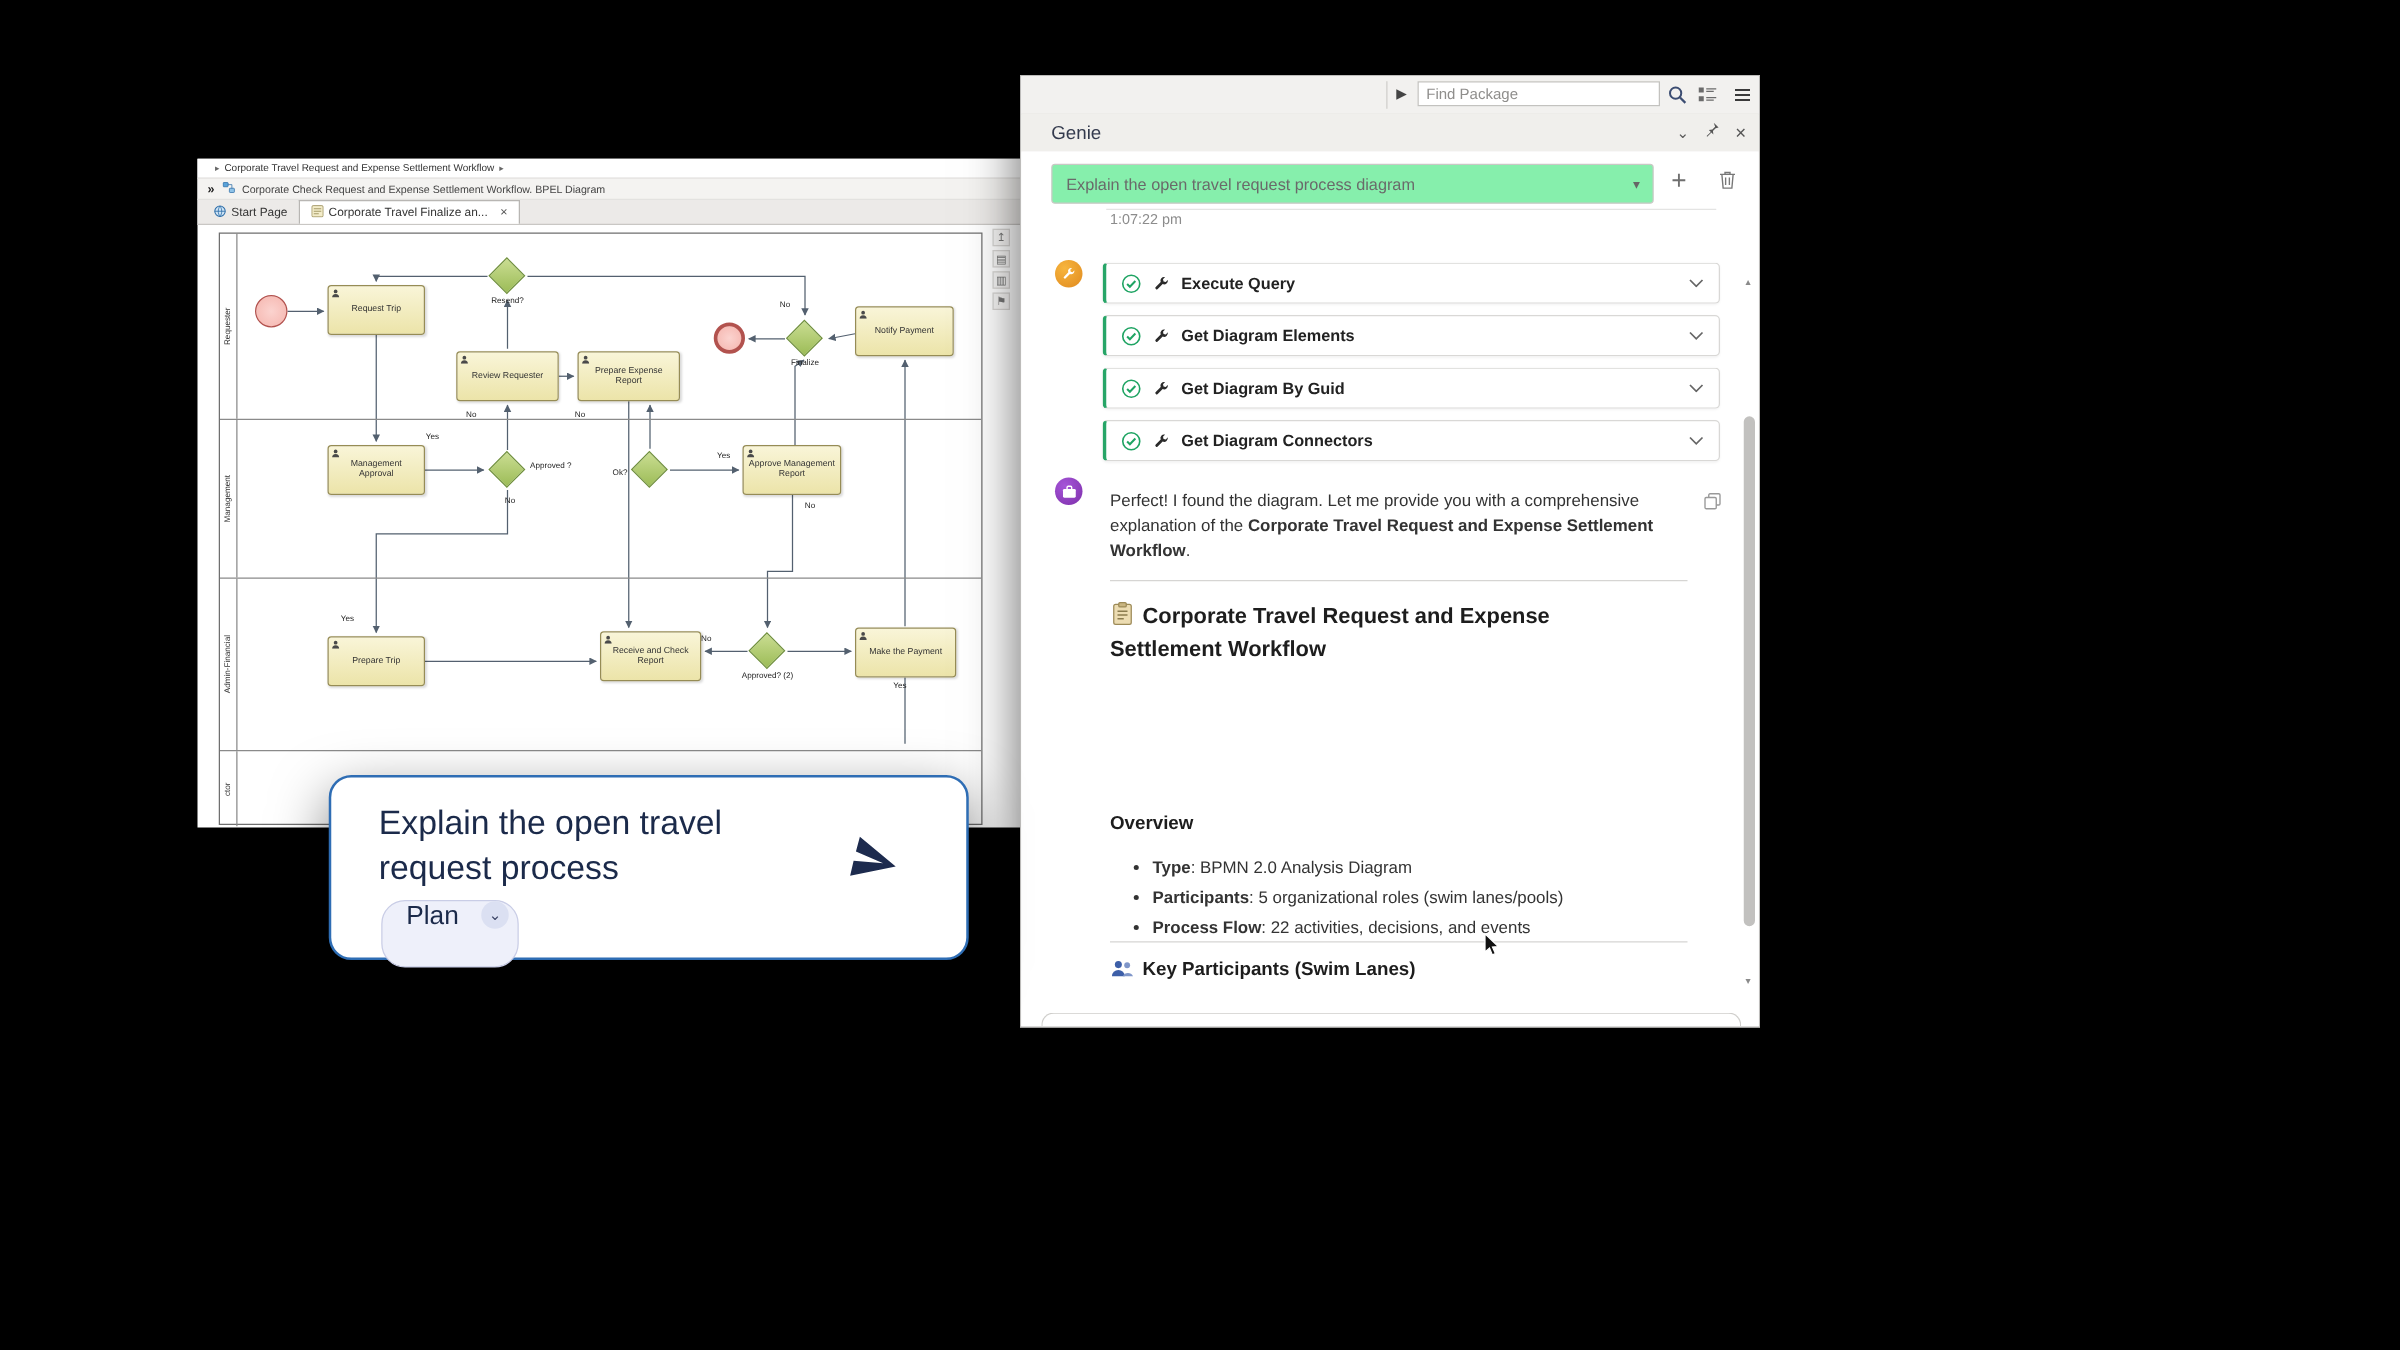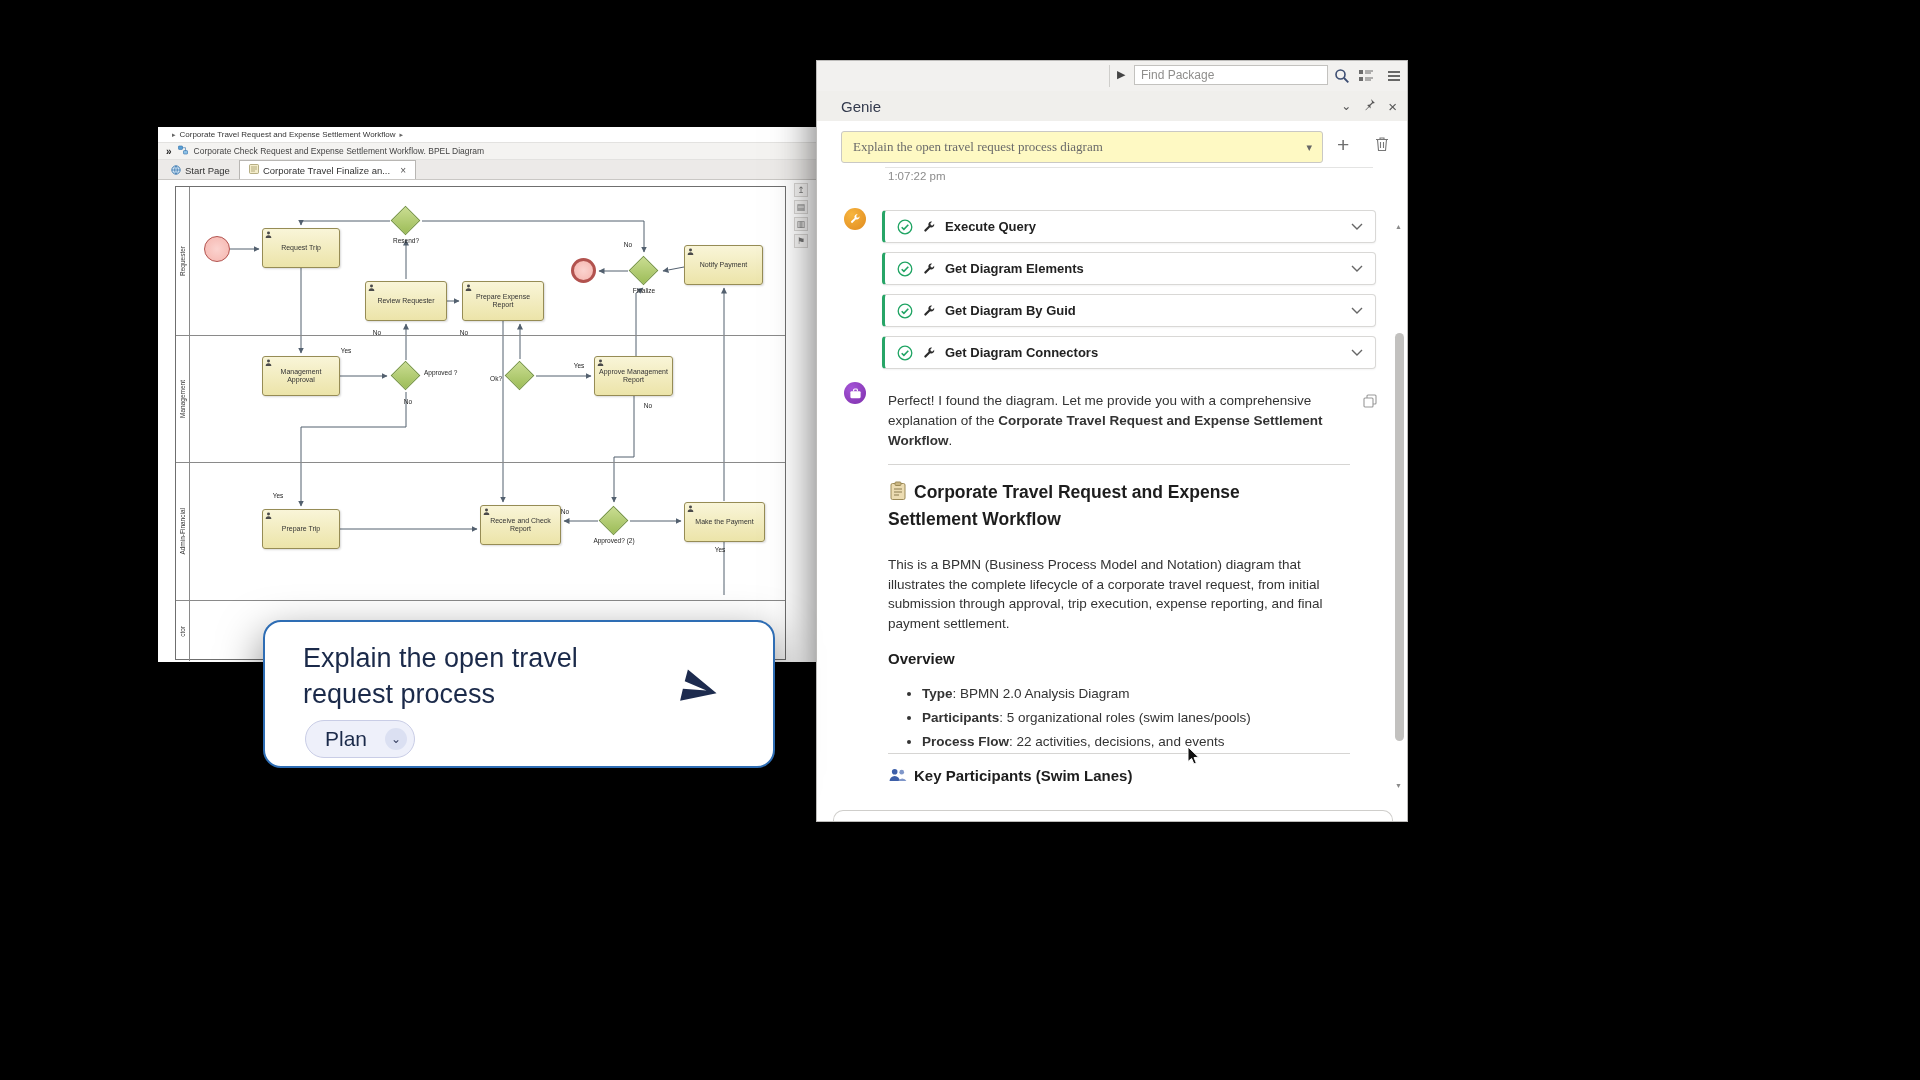--- a/index.html
+++ b/index.html
@@ -56,21 +56,21 @@
           font-size:12px;color:#555;padding:0 6px;box-sizing:border-box;font-family:"Liberation Sans",sans-serif;}
   .g-find::placeholder{color:#8f8e8c;}
   .g-tool-ic{position:absolute;top:7px;}
   .g-header{position:absolute;left:0;top:30px;right:0;height:30px;background:#f0efec;border-bottom:1px solid #e1dfdc;
             display:flex;align-items:center;justify-content:space-between;}
   .g-title{margin-left:24px;font-size:15px;color:#333a4d;font-weight:400;}
   .g-h-icons{margin-left:auto;margin-right:10px;display:flex;align-items:center;gap:12px;color:#555;}
   .g-h-icons .glyph{font-size:12px;line-height:1;}
   .g-body{position:absolute;left:0;top:60px;right:0;bottom:0;background:#fff;overflow:hidden;}
   .g-prompt{position:absolute;left:24px;top:10px;width:482px;height:32px;border:1px solid #c9c8c5;border-radius:3px;
-            display:flex;align-items:center;background:#fef9c3;box-sizing:border-box;font-family:Liberation Serif, serif;}
+            display:flex;align-items:center;background:#86efac;box-sizing:border-box;}
   .g-prompt .pv{margin-left:11px;font-size:13px;color:#6a6a6a;flex:1;overflow:hidden;white-space:nowrap;}
   .g-prompt .chev{margin-right:10px;color:#666;font-size:11px;}
   .g-plus{position:absolute;left:520px;top:13px;font-size:21px;font-weight:300;color:#6f6f6f;line-height:1;}
   .g-trash{position:absolute;left:558px;top:15px;}
   .hairline{position:absolute;left:68px;width:488px;height:1px;background:#e4e4e3;}
   .g-time{position:absolute;left:71px;top:49px;font-size:11.5px;color:#8c8c8c;}
   .avatar{position:absolute;width:22px;height:22px;border-radius:50%;display:flex;align-items:center;justify-content:center;}
   .avatar.orange{background:radial-gradient(circle at 35% 30%,#f7b53e,#e08a1f);}
   .avatar.purple{background:radial-gradient(circle at 35% 30%,#a555d8,#7e2fab);}
   .tool-rows{position:absolute;left:65px;top:89px;width:494px;}
@@ -97,22 +97,22 @@
   .g-scroll .s-up{top:52px;}
   .g-scroll .s-down{bottom:14px;}
   .g-bottom-hint{position:absolute;left:16px;bottom:0;width:560px;height:11px;border:1px solid #cfcecb;border-bottom:none;
                  border-radius:10px 10px 0 0;background:#fff;box-sizing:border-box;}
 
   
   .callout{position:absolute;left:263px;top:620px;width:512px;height:148px;background:#fff;border:2px solid #2e6db4;
            border-radius:18px;box-shadow:0 16px 44px rgba(0,0,0,.5);z-index:9;box-sizing:border-box;}
   .callout .prompt{position:absolute;left:38px;top:18px;width:320px;font-size:27px;line-height:36px;color:#1b2a4a;font-weight:500;}
   .callout .send{position:absolute;left:412px;top:44px;}
-  .plan-pill{position:absolute;left:40px;top:98px;width:110px;height:38px;border-radius:19px;background:#eef0fa;
-             border:1px solid #c9cde6;display:flex;align-items:center;box-sizing:border-box;}
+  .plan-pill{position:absolute;left:40px;top:98px;width:110px;height:54px;border-radius:19px;background:#eef0fa;
+             border:1px solid #c9cde6;display:flex;box-sizing:border-box;}
   .plan-pill .plan-label{margin-left:19px;font-size:21px;color:#1b2a4a;}
   .plan-pill .pill-chev{margin-left:auto;margin-right:7px;width:22px;height:22px;border-radius:50%;background:#dbe0f2;
                         display:flex;align-items:center;justify-content:center;font-size:12px;color:#394263;}
   .g-hrline{position:absolute;left:71px;width:462px;height:1px;background:#d6d5d3;}
 </style>
 </head>
 <body>
 
 <div class="stage">
 
@@ -443,21 +443,20 @@
       <div class="g-hrline g-hr1"></div>
 
       <div class="g-sec-title">
         <svg width="20" height="20" viewBox="0 0 20 20">
             <rect x="3" y="2.5" width="14" height="16" rx="1.5" fill="#ecdcb2" stroke="#9c8a57"></rect>
             <rect x="7" y="1" width="6" height="3.5" rx="1" fill="#c9b581" stroke="#9c8a57"></rect>
             <path d="M6 8h8M6 11h8M6 14h5" stroke="#8a7b4e" stroke-width="1.2"></path>
           </svg><span>Corporate Travel Request and Expense Settlement Workflow</span>
       </div>
 
-      <div class="g-sec-body">This is a BPMN (Business Process Model and Notation) diagram that illustrates the complete lifecycle of a corporate travel request, from initial submission through approval, trip execution, expense reporting, and final payment settlement.</div>
 
       <div class="g-overview">Overview</div>
       <ul class="g-list">
           <li><b>Type</b><span>: BPMN 2.0 Analysis Diagram</span></li>
           <li><b>Participants</b><span>: 5 organizational roles (swim lanes/pools)</span></li>
           <li><b>Process Flow</b><span>: 22 activities, decisions, and events</span></li>
         </ul>
 
       <div class="g-hrline g-hr2"></div>
 

